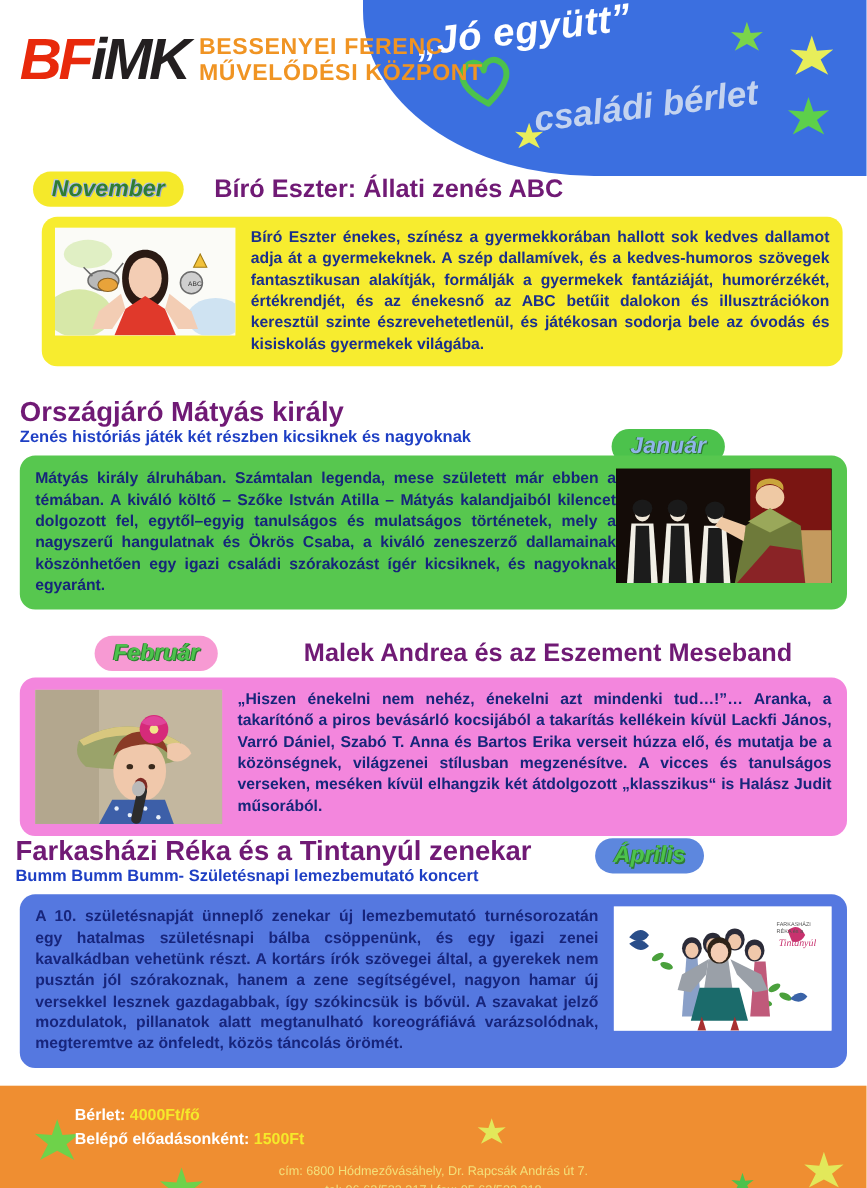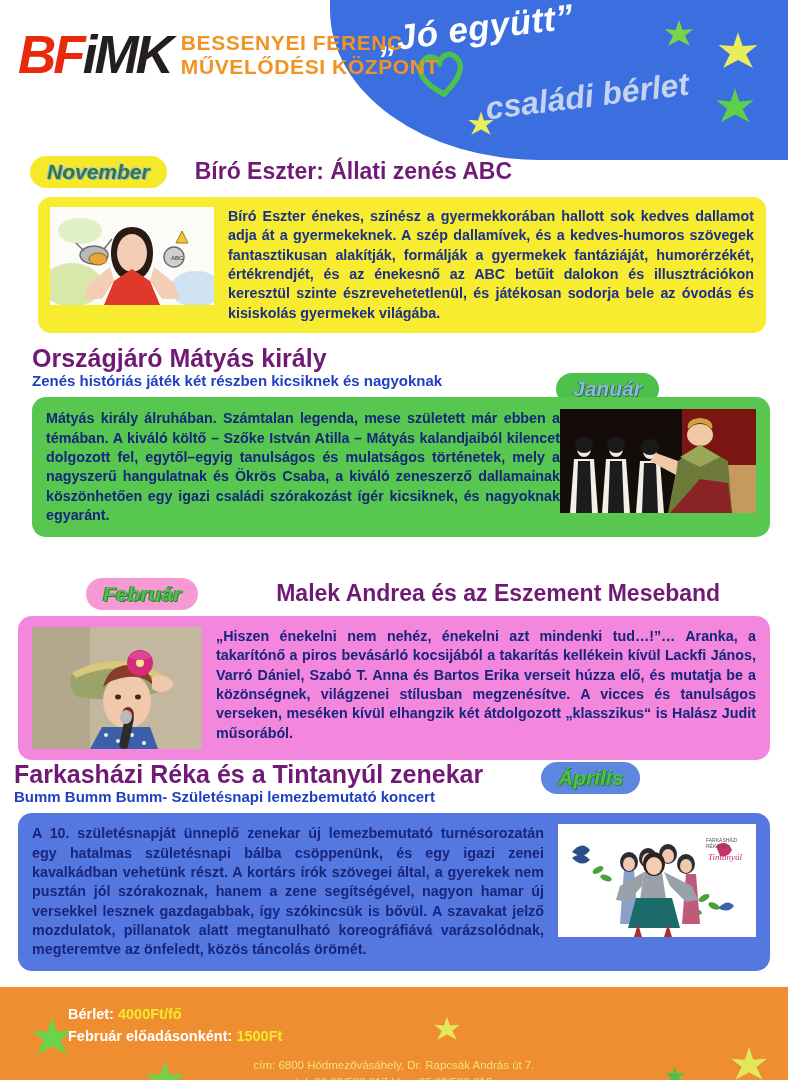--- a/index.html
+++ b/index.html
@@ -178,21 +178,21 @@
     overflow: hidden;
   }
   .card-body {
     font-size: 14.3px;
     font-weight: bold;
     line-height: 1.355;
     text-align: justify;
     color: #1b2f8c;
   }
 
-  .card-nov { background: #f7ec2f; border-radius: 13px; }
+  .card-nov { background: #f7ec2f; }
   .card-jan { background: #57c74f; }
   .card-feb { background: #f386dd; }
   .card-apr { background: #5578e0; }
 
   .card-jan .card-body,
   .card-feb .card-body { color: #16267a; }
   .card-apr .card-body { color: #17257c; }
 
   
   .photo {
@@ -309,21 +309,21 @@
             <circle cx="124" cy="50" r="10"></circle>
           </g>
           <path d="M126 36 L132 24 L138 36 Z" fill="#f2c23b" stroke="#a07a14" stroke-width="1"></path>
           <text x="121" y="53" font-size="6" fill="#333" font-family="sans-serif">ABC</text>
         </svg>
       </div>
       <div class="card-body">Bíró Eszter énekes, színész a gyermekkorában hallott sok kedves dallamot adja át a gyermekeknek. A szép dallamívek, és a kedves-humoros szövegek fantasztikusan alakítják, formálják a gyermekek fantáziáját, humorérzékét, értékrendjét, és az énekesnő az ABC betűit dalokon és illusztrációkon keresztül szinte észrevehetetlenül, és játékosan sodorja bele az óvodás és kisiskolás gyermekek világába.</div>
     </div>
   </div>
 
-  <div style="position:absolute;left:0;top:344px;width:788px;padding-left:14px;">
+  <div style="position:absolute;left:0;top:361px;width:788px;">
     <div style="display:flex;align-items:flex-start;justify-content:space-between;padding:0 110px 0 18px;">
       <div>
         <div class="sec-title" style="font-size:25px;">Országjáró Mátyás király</div>
         <div class="sec-sub">Zenés históriás játék két részben kicsiknek és nagyoknak</div>
       </div>
       <div class="badge badge-jan" style="margin-top:23px;position:absolute;left:556px;top:6px;">Január</div>
     </div>
 
     <div class="card card-jan" style="margin:8px 18px 0 18px;padding:12px 14px;display:flex;gap:0;align-items:flex-start;">
       <div class="card-body" style="flex:1;">Mátyás király álruhában. Számtalan legenda, mese született már ebben a témában. A kiváló költő – Szőke István Atilla – Mátyás kalandjaiból kilencet dolgozott fel, egytől–egyig tanulságos és mulatságos történetek, mely a nagyszerű hangulatnak és Ökrös Csaba, a kiváló zeneszerző dallamainak köszönhetően egy igazi családi szórakozást ígér kicsiknek, és nagyoknak egyaránt.</div>
@@ -471,21 +471,21 @@
     <svg class="star" style="left:728px;top:58px;" width="42" height="42" viewBox="0 0 40 40">
       <path d="M20 2 L24 14 L37 13 L27 21 L33 33 L20 26 L7 33 L13 21 L3 13 L16 14 Z" fill="#e2e85a"></path>
     </svg>
 
     <div style="position:absolute;left:68px;top:16px;">
       <div class="price-line">
         <span>Bérlet:</span>
         <span class="price-val">4000Ft/fő</span>
       </div>
       <div class="price-line">
-        <span>Február előadásonként:</span>
+        <span>Belépő előadásonként:</span>
         <span class="price-val">1500Ft</span>
       </div>
     </div>
 
     <div class="contact" style="position:absolute;left:0;right:0;top:70px;">
       <div>cím: 6800 Hódmezővásáhely, Dr. Rapcsák András út 7.</div>
       <div>tel: 06 62/533 317 | fax: 05 62/533 318</div>
       <div>web: www.bfmk.hu | email: bfmk@bfmk.hu</div>
     </div>
   </div>

